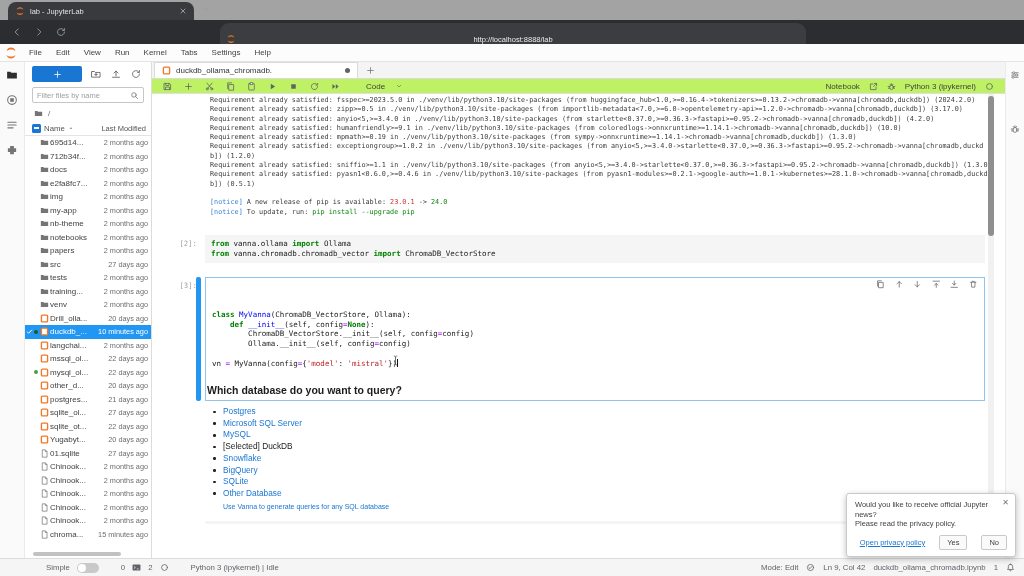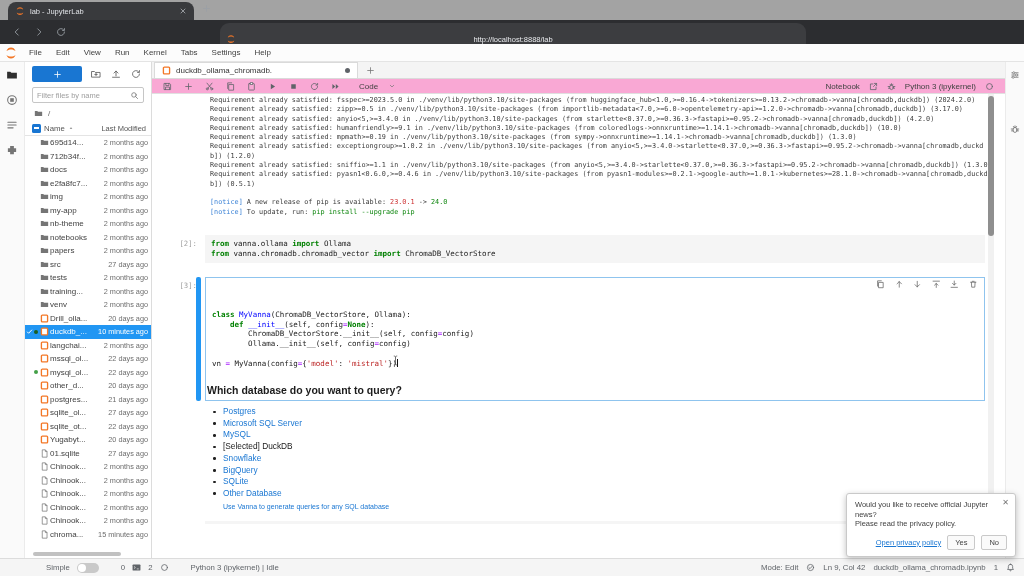--- a/index.html
+++ b/index.html
@@ -74,22 +74,22 @@
   #fb-hscroll { position:absolute; bottom:2px; left:8px; width:88px; height:4px; background:#c1c1c1; border-radius:2px; }
 
   
   #main { position:absolute; left:152px; top:62px; right:19px; bottom:18px; background:#fff; }
   #doc-tabbar { height:17px; background:#f4f4f4; border-bottom:1px solid #dadada; display:flex; align-items:stretch; }
   #doc-tab { margin-left:2px; width:204px; background:#fff; border:1px solid #dadada; border-bottom:none;
     display:flex; align-items:center; gap:5px; padding:0 7px; font-size:8px; color:#333; }
   #doc-tab .icon { font-size:9px; }
   #doc-tab .dirty { width:5px; height:5px; border-radius:50%; background:#5f6368; margin-left:auto; }
   #doc-newtab { color:#757575; font-size:9px; display:flex; align-items:center; margin-left:8px; }
-  #nb-toolbar { height:15px; background:#f9a8d4; border-bottom:1px solid #e0e0e0; display:flex;
-    align-items:center; padding:0 11px; gap:13px; color:#5f6368; }
+  #nb-toolbar { height:15px; background:#bef264; border-bottom:1px solid #e0e0e0; display:flex;
+    align-items:center; padding:0 11px; gap:20px; color:#5f6368; }
   #nb-toolbar .tb-ic { font-size:9px; }
   #celltype { display:flex; align-items:center; gap:10px; font-size:8px; color:#424242; margin-left:6px; }
   #celltype .icon { font-size:8px; color:#757575; }
   #nb-toolbar .right { margin-left:auto; display:flex; align-items:center; gap:9px; font-size:8px; color:#424242; }
   #nb-toolbar .right .icon { font-size:9px; color:#5f6368; }
 
   #content { position:relative; height:430px; background:#fff; overflow:hidden; }
 
   #pip-output { position:absolute; left:58px; top:2px; width:782px;
     font-family:"DejaVu Sans Mono","Liberation Mono",monospace; font-size:6.8px; line-height:9.3px;
@@ -143,21 +143,21 @@
   #simple-toggle .knob { position:absolute; left:1px; top:1px; width:8px; height:8px; background:#fff; border-radius:50%; }
   #statusbar .sb-ic { font-size:9px; }
   #statusbar .gap { width:8px; }
   #statusbar .right { margin-left:auto; display:flex; align-items:center; gap:8px; }
 
   
   #notification { position:absolute; right:8px; bottom:19px; width:170px; background:#fff;
     border:1px solid #c9c9c9; border-radius:3px; box-shadow:0 2px 6px rgba(0,0,0,.25);
     padding:6px 8px 6px 8px; font-size:7.5px; color:#424242; z-index:50; line-height:9.5px; }
   #notif-close { position:absolute; top:4px; right:6px; color:#757575; font-size:8px; }
-  #notif-actions { display:flex; justify-content:flex-end; align-items:center; gap:6px; margin-top:6px; }
+  #notif-actions { display:flex; justify-content:flex-end; align-items:center; gap:14px; margin-top:6px; }
   #notif-link { color:#1976d2; text-decoration:underline; }
   .notif-btn { padding:2px 7px; border:1px solid #c9c9c9; border-radius:2px; background:#fafafa; color:#424242; }
 </style>
 </head>
 <body>
 
 <div id="browser-tabstrip">
   <div id="browser-tab">
     <span class="icon fav">
         <svg viewBox="0 0 16 16">

